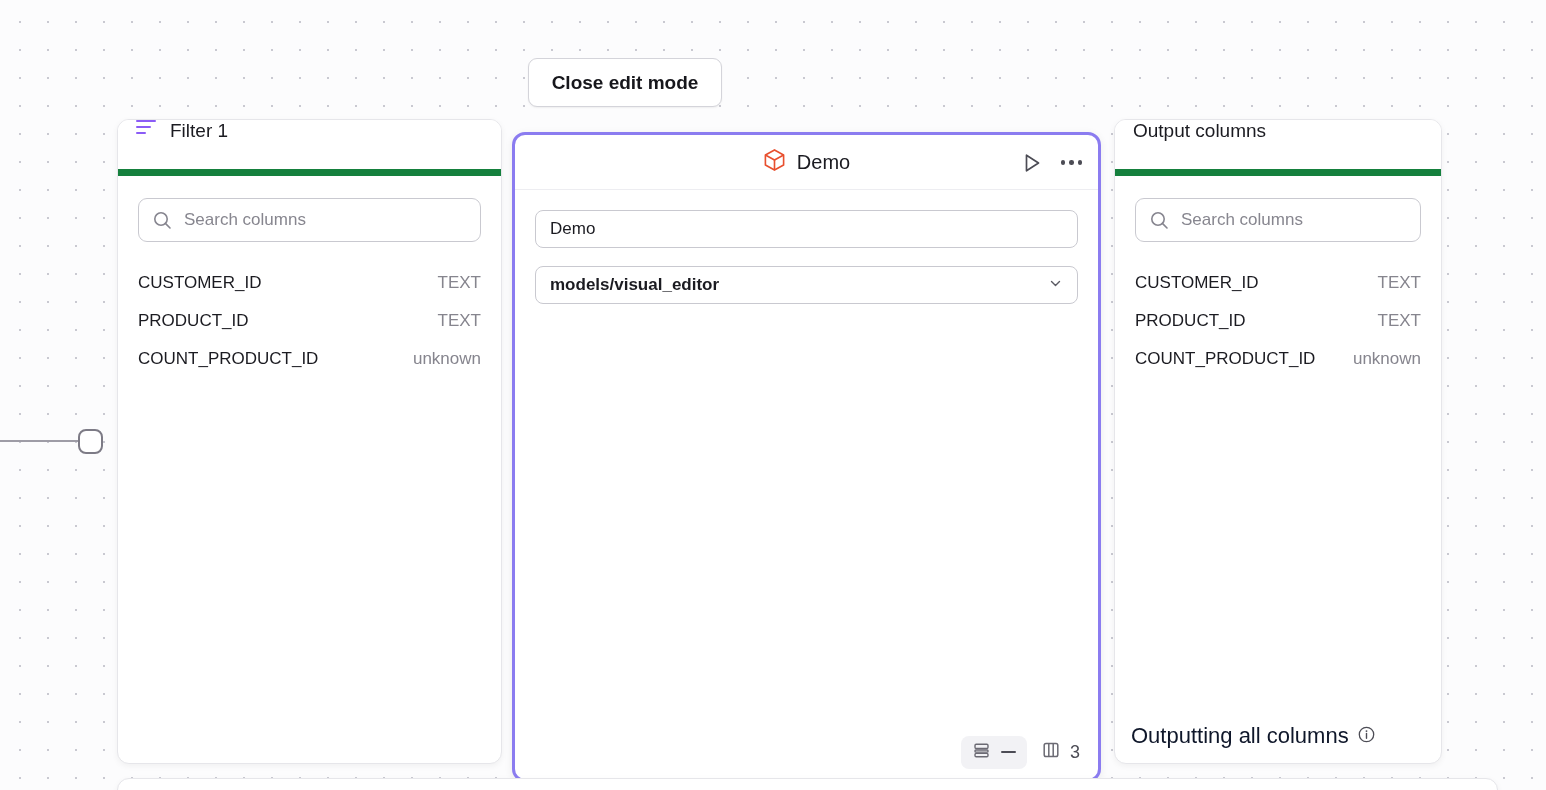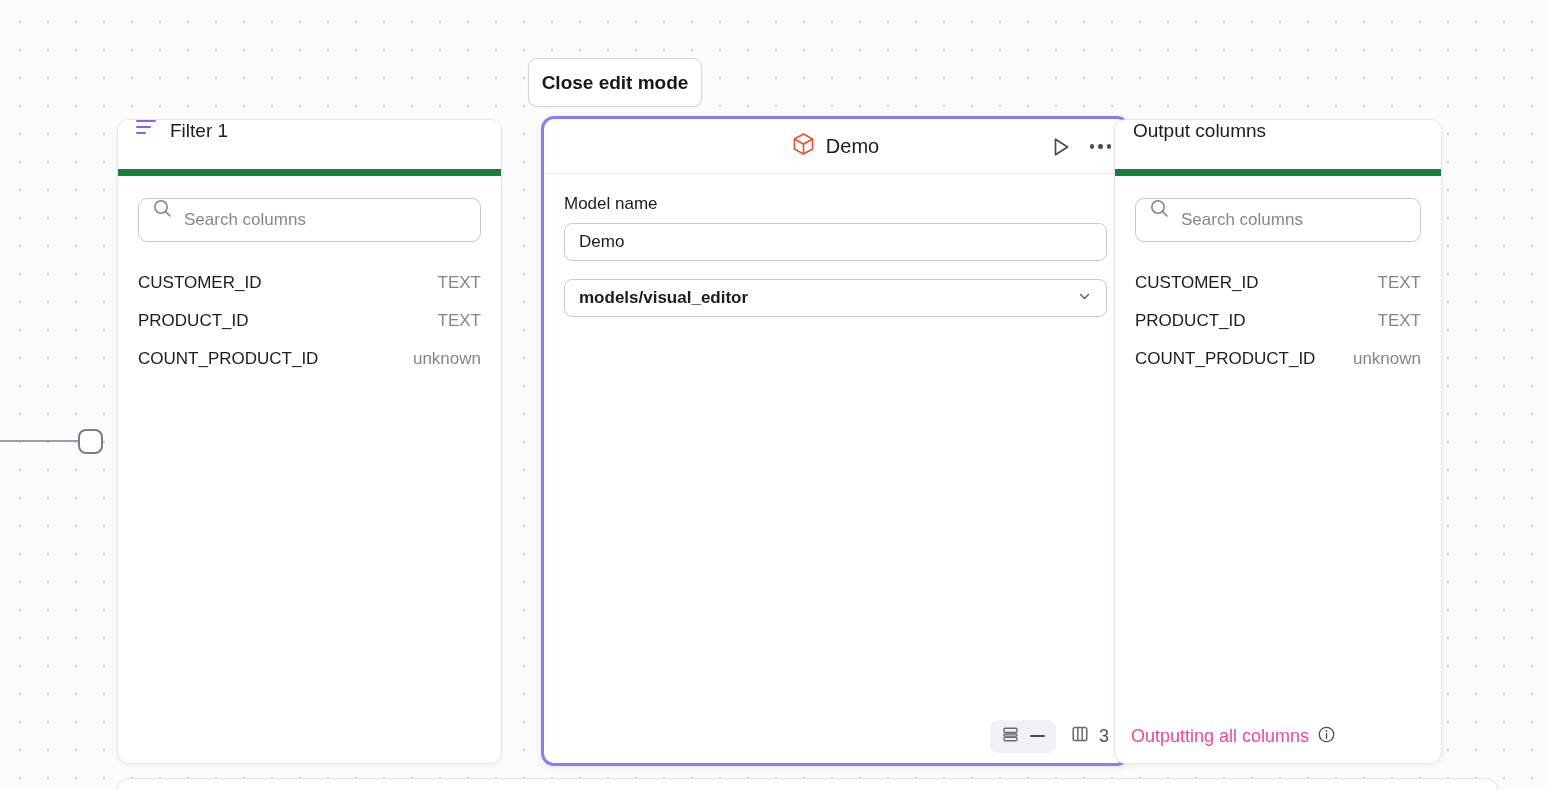--- a/index.html
+++ b/index.html
@@ -40,21 +40,21 @@
     border: 2px solid #7d7b86;
     border-radius: 8px;
     background: #ffffff;
   }
 
   
   .close-edit-btn {
     position: absolute;
     left: 528px;
     top: 58px;
-    width: 174px;
+    width: 194px;
     height: 49px;
     background: #ffffff;
     border: 1px solid #d4d4da;
     border-radius: 9px;
     font-family: "Liberation Sans", sans-serif;
     font-size: 19px;
     font-weight: bold;
     color: #17171c;
     cursor: pointer;
     box-shadow: 0 1px 2px rgba(16,16,24,0.06);
@@ -109,20 +109,21 @@
   .filter-icon i:nth-child(2) { width: 76%; }
   .filter-icon i:nth-child(3) { width: 50%; }
 
   
   .search-wrap {
     margin: 22px 20px 0 20px;
     height: 44px;
     border: 1px solid #c9c9d0;
     border-radius: 9px;
     display: flex;
+    align-items: center;
     padding: 0 14px;
     background: #ffffff;
   }
   .search-icon { flex: 0 0 auto; margin-right: 12px; display:flex; }
   .search-input {
     border: none;
     outline: none;
     flex: 1;
     font-family: "Liberation Sans", sans-serif;
     font-size: 17px;
@@ -146,27 +147,26 @@
   }
   .col-type {
     font-size: 17px;
     color: #86858e;
     font-family: Liberation Sans, sans-serif;
   }
 
   
   #panel-model {
     left: 512px;
-    top: 116px;
+    top: 132px;
     width: 589px;
     height: 650px;
     border: 3px solid #8b7cf0;
     border-radius: 13px;
     box-shadow: 0 2px 8px rgba(16,16,24,0.07);
-    margin-left: 29px;
   }
   .model-header {
     position: relative;
     height: 55px;
     display: flex;
     align-items: center;
     justify-content: center;
     border-bottom: 1px solid #ededf1;
   }
   .model-header-title {
@@ -283,22 +283,22 @@
   .output-footer {
     position: absolute;
     left: 0; right: 0; bottom: 0;
     height: 54px;
     display: flex;
     align-items: center;
     padding: 0 16px;
     gap: 8px;
   }
   .output-footer-text {
-    font-size: 18px;
-    color: #ec4899;
+    font-size: 22px;
+    color: #0f172a;
     font-family: "Liberation Sans", sans-serif;
   }
 
   
   #panel-bottom {
     left: 117px;
     top: 778px;
     width: 1381px;
     height: 120px;
     border-radius: 12px 12px 0 0;
@@ -371,21 +371,20 @@
         </button>
         <span class="dots">
           <span></span>
             <span></span>
             <span></span>
         </span>
       </span>
     </div>
 
     <div class="model-body">
-      <div class="field-label">Model name</div>
       <input class="field-input" type="text" value="Demo" style="">
 
       <div class="field-select">
         <span class="field-select-value">models/visual_editor</span>
         <span>
           <svg width="15" height="15" viewBox="0 0 15 15">
             <path d="M3.5 5.5 L7.5 9.5 L11.5 5.5" fill="none" stroke="#5a5a63" stroke-width="1.4" stroke-linecap="round" stroke-linejoin="round"></path>
           </svg>
         </span>
       </div>

